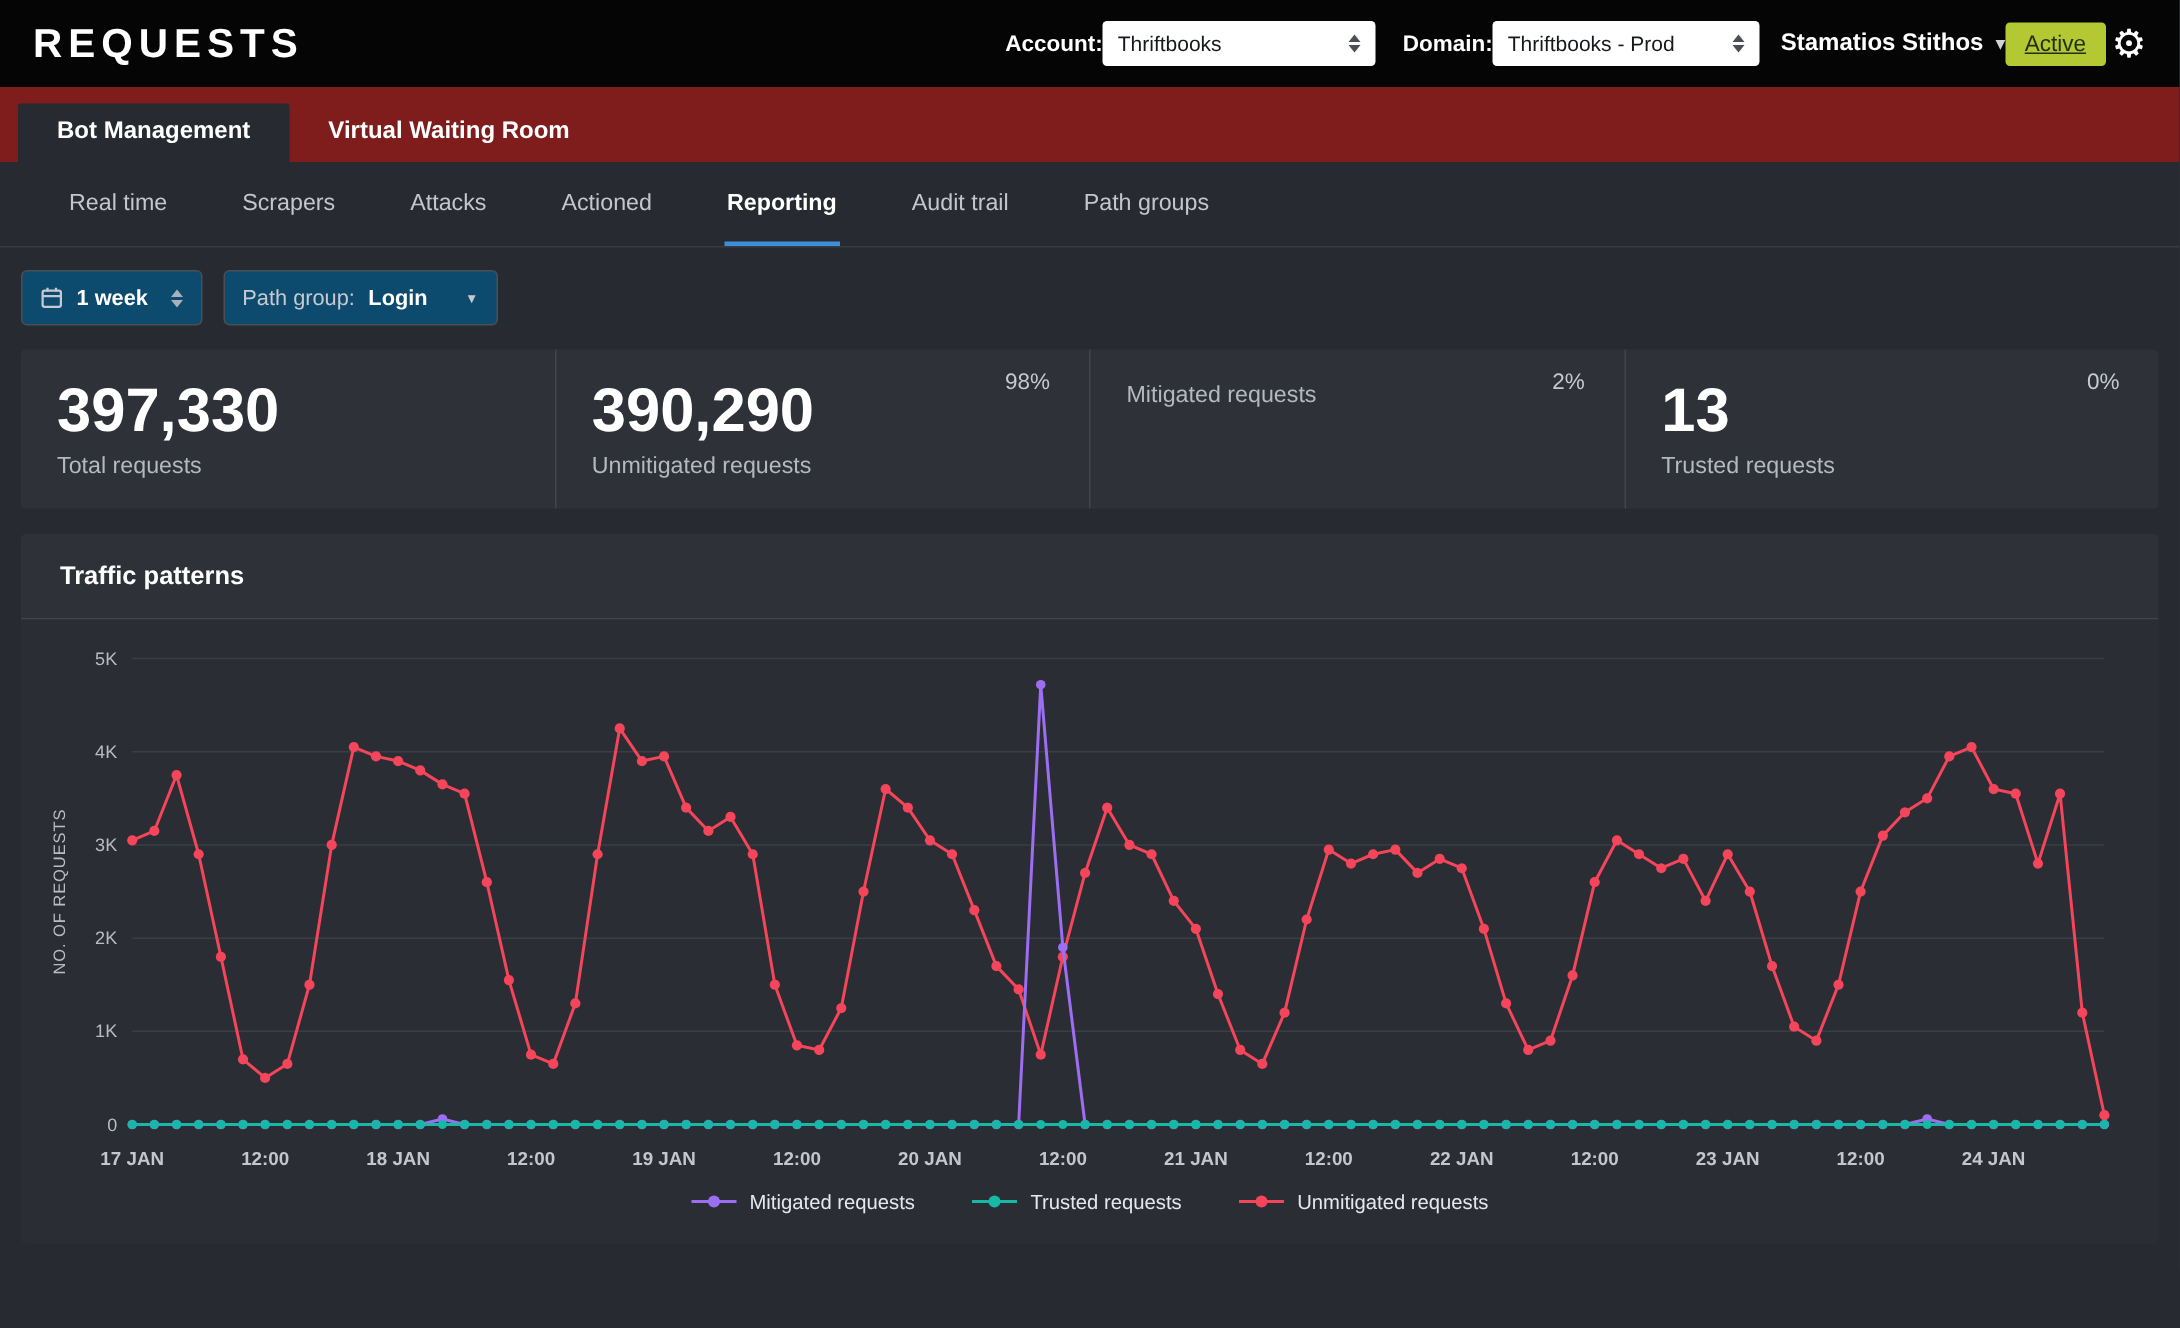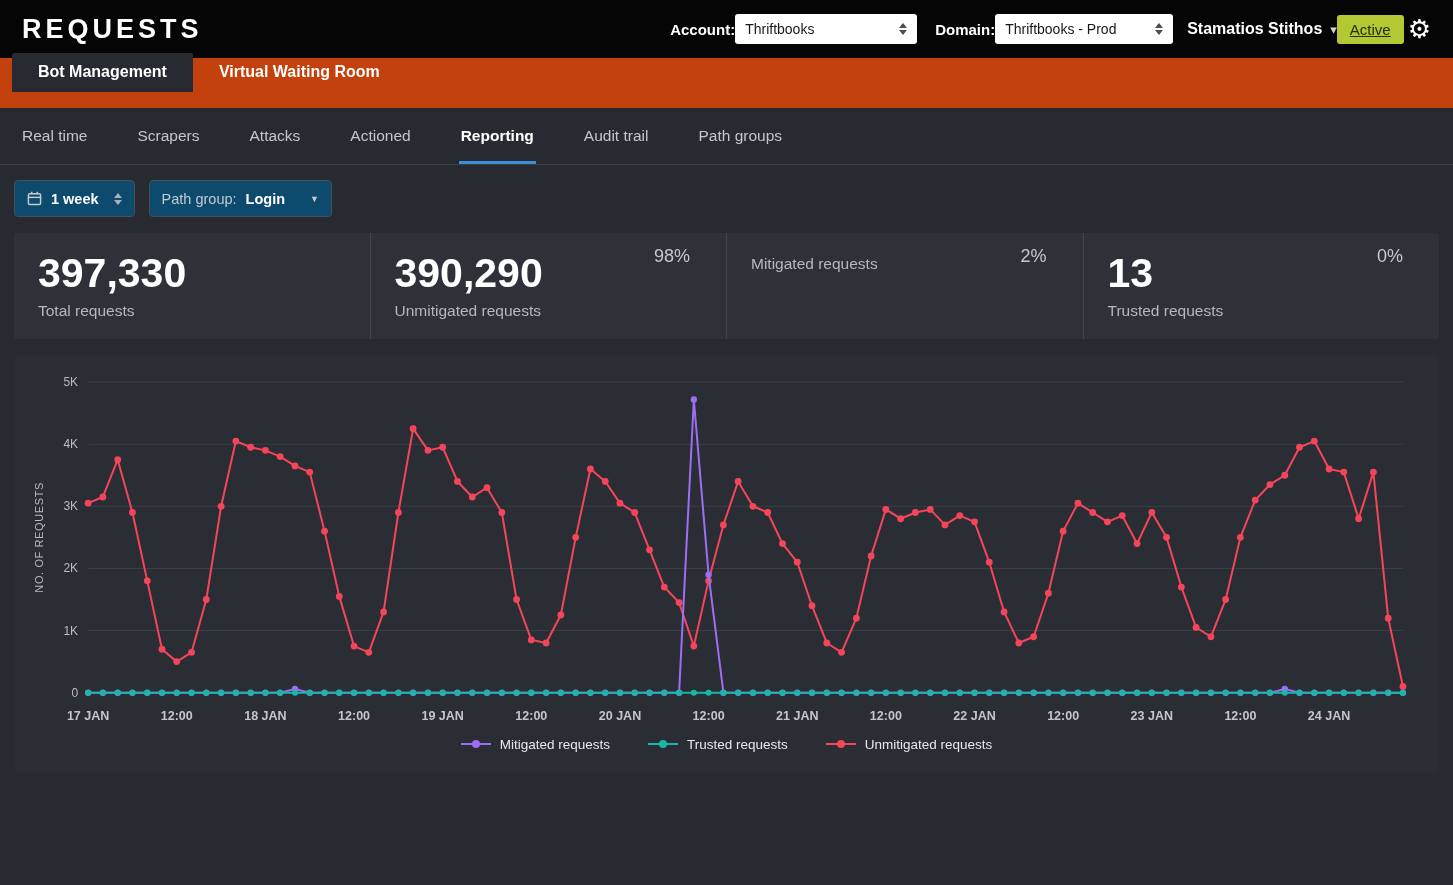--- a/index.html
+++ b/index.html
@@ -26,28 +26,28 @@
   .updown .tri-up { width:0;height:0;border-left:4px solid transparent;border-right:4px solid transparent;border-bottom:5px solid currentColor; }
   .updown .tri-down { width:0;height:0;border-left:4px solid transparent;border-right:4px solid transparent;border-top:5px solid currentColor; }
   .user-menu { display:flex; align-items:center; gap:8px; font-size:16px; font-weight:700; color:#fff; margin-left:14px; cursor:pointer; }
   .chev { font-size:13px; color:#cfd3d8; }
   .active-btn {
     background:#b3c832; color:#23300f; border:none; border-radius:3px;
     font-size:15px; padding:6px 13px; cursor:pointer; font-family:inherit;text-decoration:underline;
   }
   .gear { font-size:26px; color:#fff; cursor:pointer; line-height:1; margin-left:4px; }
   
-  .tabstrip { background:#c2410c; display:flex; align-items:flex-end; padding:12px 0 16px 12px; height:50px; }
+  .tabstrip { background:#7f1d1d; display:flex; align-items:flex-end; padding:12px 0 0 12px; height:50px; }
   .ptab {
     font-size:16px; font-weight:600; color:#fff; padding:10px 26px 11px;
     cursor:pointer; border-radius:2px 2px 0 0;
   }
   .ptab.active { background:#272a30; }
   
-  .subnav { display:flex; gap:46px; padding:0 10px 0 20px; border-bottom:1px solid #383c43; }
+  .subnav { display:flex; gap:46px; padding:0 10px 0 44px; border-bottom:1px solid #383c43; }
   .subnav-item {
     font-size:15.5px; color:#c3c7cd; padding:19px 2px 16px; cursor:pointer;
     border-bottom:3px solid transparent;
   }
   .subnav-item.active { color:#fff; font-weight:700; border-bottom-color:#3e8ed9; }
   
   .filters { display:flex; gap:14px; padding:15px 14px 14px; }
   .filter-ctl {
     background:#0c4a6e; border:1px solid #4a4e55; border-radius:4px; height:37px;
     display:flex; align-items:center; padding:0 12px; gap:9px; cursor:pointer;
@@ -56,21 +56,21 @@
   .filter-ctl .updown { color:#aab0b7; margin-left:6px; }
   .muted-label { color:#c6cad0; }
   .bold-val { font-weight:700; color:#fff; }
   .caret { font-size:9px; color:#c6cad0; margin-left:16px; }
   
   .stats { display:flex; margin:2px 14px 0; background:#2e3138; border-radius:3px; }
   .stat { flex:1; position:relative; padding:17px 24px 19px; }
   .stat + .stat { border-left:1px solid #41454c; }
   .stat-value { font-size:41px; font-weight:700; color:#fff; line-height:1.15; }
   .stat-label { font-size:15.5px; color:#b4b8bf; margin-top:5px; }
-  .stat-pct { position:absolute; top:13px; right:36px; font-size:18px; color:#c6cad0; }
+  .stat-pct { position:absolute; top:13px; right:26px; font-size:15px; color:#c6cad0; }
   
   .chart-panel { margin:17px 14px 14px; background:#2e3138; border-radius:3px; overflow:hidden; }
   .chart-title-row { padding:18px 26px; border-bottom:1px solid #41454c; }
   .chart-title { font-size:17px; font-weight:700; color:#fff; }
   .chart-body { background:#2a2d34; padding:12px 16px 0; }
   .chart-body svg { display:block; width:100%; }
   .chart-legend { display:flex; justify-content:center; gap:38px; padding:8px 0 20px; background:#2a2d34; }
   .legend-item { display:flex; align-items:center; gap:9px; font-size:13.5px; color:#e6e8eb; cursor:pointer; }
   .legend-marker { position:relative; width:30px; height:10px; display:inline-block; }
   .legend-line { position:absolute; left:0; right:0; top:4px; height:2px; background:currentColor; }
@@ -158,20 +158,23 @@
     <div class="stat-label">Mitigated requests</div>
   </div>
   <div class="stat">
     <span class="stat-pct">0%</span>
     <div class="stat-value">13</div>
     <div class="stat-label">Trusted requests</div>
   </div>
 </section>
 
 <section class="chart-panel">
+  <div class="chart-title-row">
+    <span class="chart-title">Traffic patterns</span>
+  </div>
   <div class="chart-body">
     <svg id="traffic-svg" viewBox="0 0 1390 360">
         <line x1="58" x2="1370" y1="324" y2="324" stroke="#3a3e45" stroke-width="1"></line>
         <text x="48" y="328" fill="#b9bdc3" font-size="12" text-anchor="end">0</text>
         <line x1="58" x2="1370" y1="262" y2="262" stroke="#3a3e45" stroke-width="1"></line>
         <text x="48" y="266" fill="#b9bdc3" font-size="12" text-anchor="end">1K</text>
         <line x1="58" x2="1370" y1="200" y2="200" stroke="#3a3e45" stroke-width="1"></line>
         <text x="48" y="204" fill="#b9bdc3" font-size="12" text-anchor="end">2K</text>
         <line x1="58" x2="1370" y1="138" y2="138" stroke="#3a3e45" stroke-width="1"></line>
         <text x="48" y="142" fill="#b9bdc3" font-size="12" text-anchor="end">3K</text>

